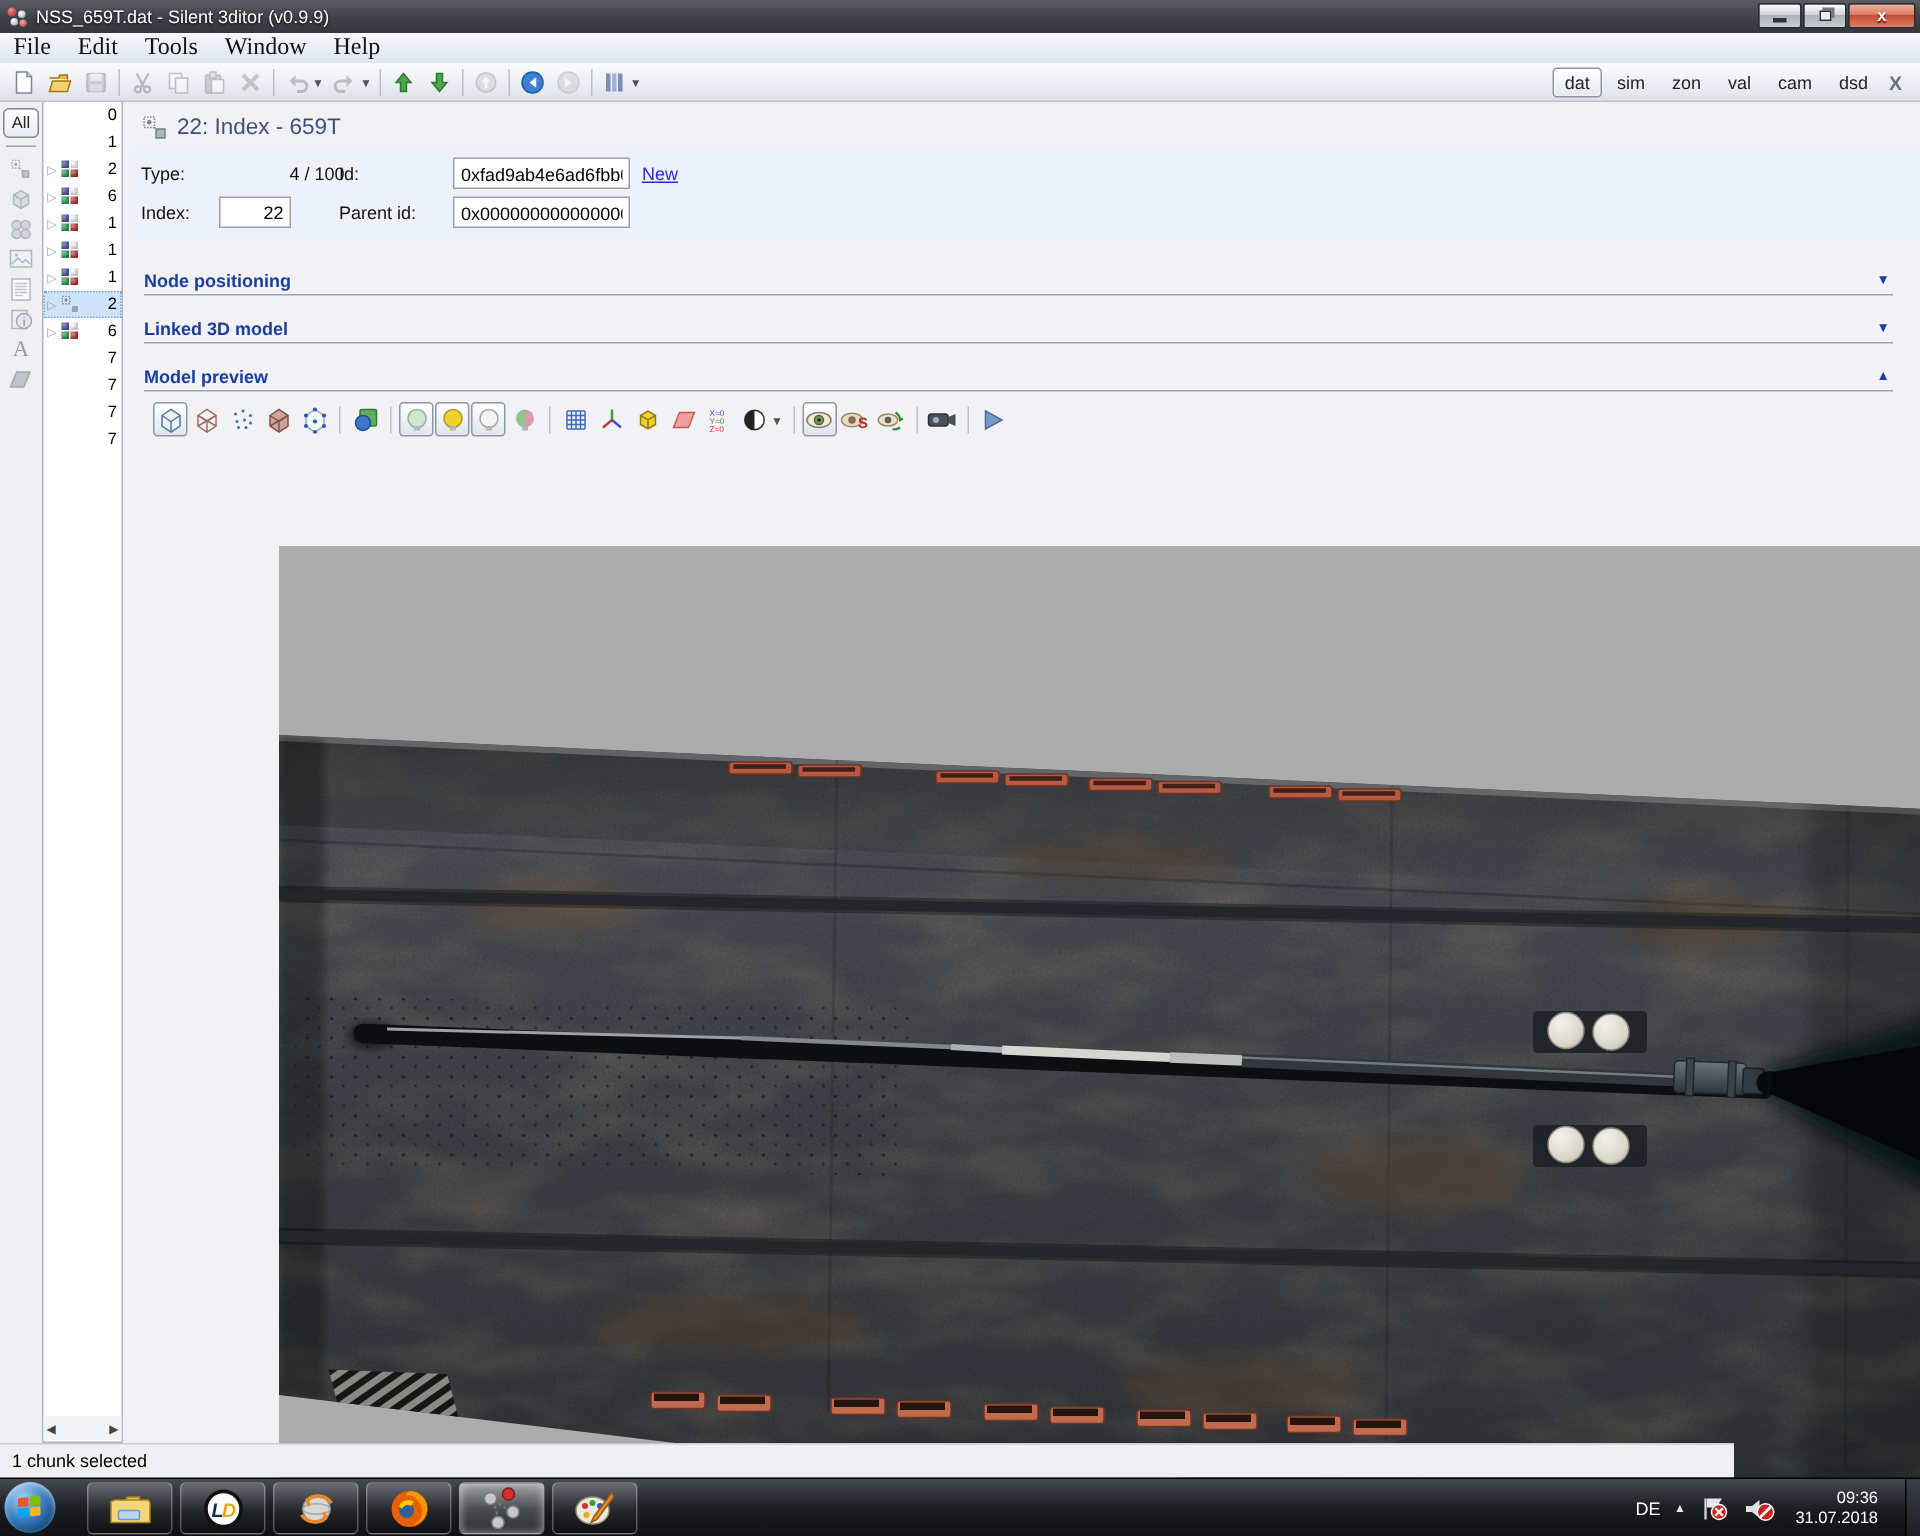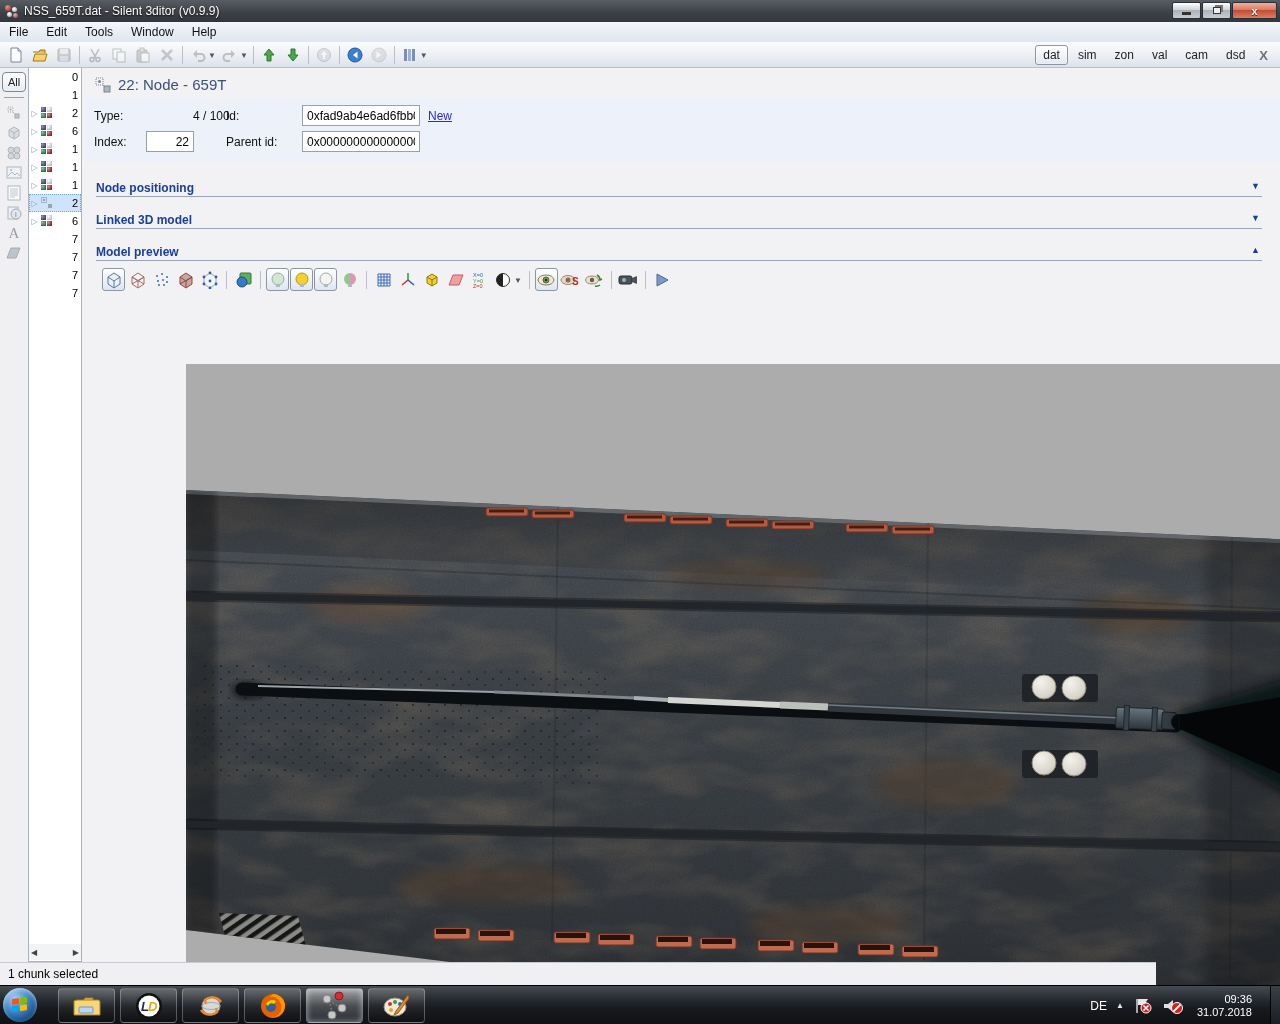--- a/index.html
+++ b/index.html
@@ -15,21 +15,21 @@
   .winbtns { position:absolute; right:3px; top:2px; display:flex; gap:1px; }
   .wbtn { width:29px; height:17px; border:1px solid #2b2f33; border-radius:2px;
     background:linear-gradient(#fdfdfd,#cfd4da 45%,#aab1b9 46%,#c6ccd3); display:flex; align-items:center; justify-content:center; }
   .wbtn.close { width:45px; background:linear-gradient(#f2b0a0,#d97b62 45%,#c24a30 46%,#d97e66); }
   .wbtn .bar { width:9px; height:3px; background:#333; margin-top:6px; }
   .wbtn .rest { width:8px; height:7px; border:1px solid #333; background:#eee; box-shadow:2px -2px 0 -0px #777; }
   .wbtn.close span { color:#fff; font-weight:bold; font-size:11px; text-shadow:0 1px 1px #600; }
 
   
   #menubar { position:absolute; left:0; top:22px; width:1280px; height:20px;
-    background:linear-gradient(#f4f7fb,#dfe6ef); display:flex; align-items:center; font-size:12px; color:#111; }
+    background:linear-gradient(#f4f7fb,#dfe6ef); display:flex; align-items:center; font-size:16px; color:#111;font-family:Liberation Serif, serif; }
   .mitem { padding:2px 9px; }
   #toolbar { position:absolute; left:0; top:42px; width:1280px; height:26px;
     background:linear-gradient(#fbfcfd,#e7ebf1 70%,#dde2ea); border-bottom:1px solid #b9c0ca;
     display:flex; align-items:center; padding-left:4px; }
   .tbtn { width:24px; height:22px; display:flex; align-items:center; justify-content:center; border-radius:3px; }
   .tsep { width:1px; height:18px; background:#b9c0ca; margin:0 3px; }
   .tdrop { font-size:8px; color:#555; margin:2px 2px 0 -2px; }
   .dim { opacity:.45; filter:grayscale(90%); }
   #modetabs { position:absolute; right:8px; top:45px; display:flex; align-items:center; gap:2px; font-size:12px; color:#222; }
   .mtab { padding:2px 7px; border:1px solid transparent; border-radius:3px; }
@@ -368,21 +368,21 @@
   </div>
 
   <div id="mainpanel">
     <div id="nodeheader">
       <svg width="16" height="16">
           <rect x="1" y="1" width="7" height="7" fill="none" stroke="#7a838c" stroke-dasharray="1 1"></rect>
           <circle cx="4.5" cy="4.5" r="1.5" fill="#7a838c"></circle>
           <rect x="9" y="9" width="6" height="6" fill="#aeb6be" stroke="#7a838c"></rect>
           <path d="M8 8l2 2" stroke="#7a838c" stroke-dasharray="1 1"></path>
         </svg>
-      <span class="htitle">22: Node - 659T</span>
+      <span class="htitle">22: Index - 659T</span>
     </div>
 
     <div id="formstrip">
       <span class="flabel" style="left:8px;top:11px;">Type:</span>
       <span class="fval" style="left:68px;top:11px;">4 / 100</span>
       <span class="flabel" style="left:140px;top:11px;">Id:</span>
       <input class="finput" style="left: 216px; top: 7px; width: 118px;" value="0xfad9ab4e6ad6fbb0">
       <span class="newlink" style="left:342px;top:11px;text-decoration:underline;">New</span>
       <span class="flabel" style="left:8px;top:37px;">Index:</span>
       <input class="finput" style="left: 60px; top: 33px; width: 48px; text-align: right;" value="22">

